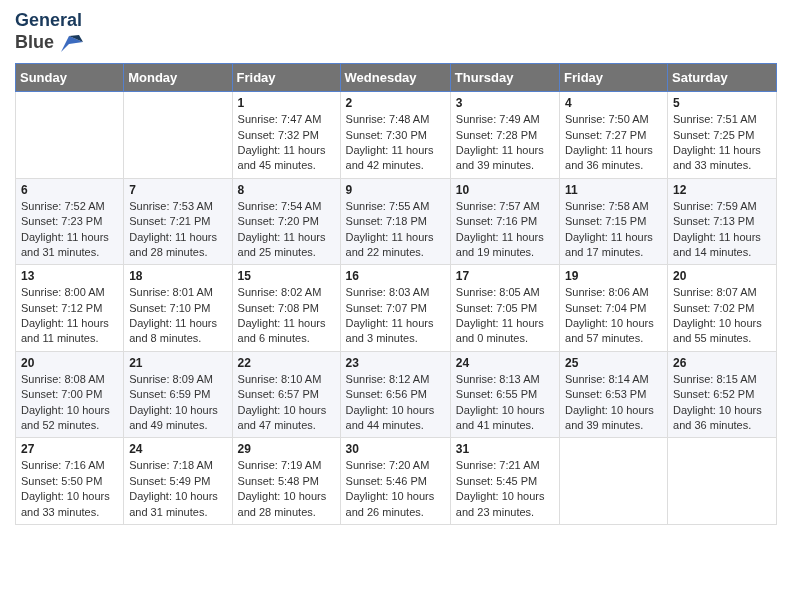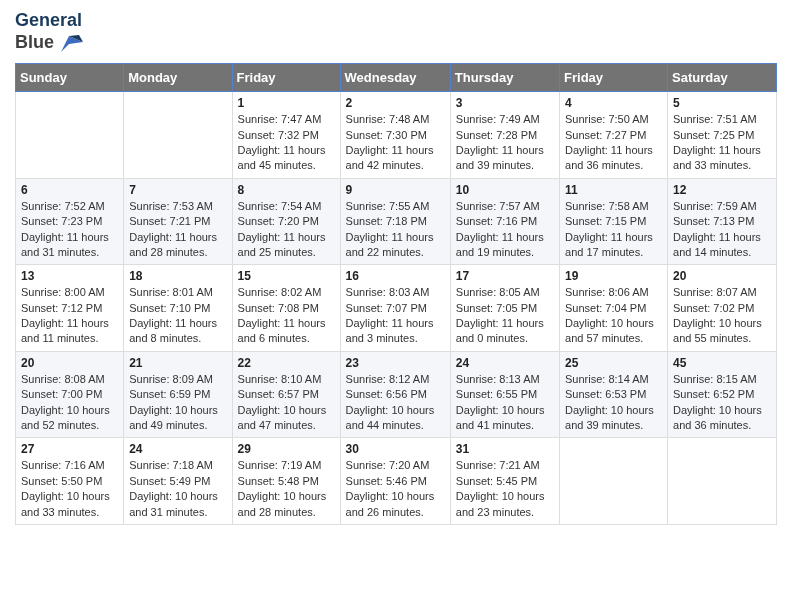--- a/index.html
+++ b/index.html
@@ -219,21 +219,21 @@
           </td>
           <td>
             <span class="day-number">24</span>
             <div class="day-info">Sunrise: 8:13 AM<br>Sunset: 6:55 PM<br>Daylight: 10 hours and 41 minutes.</div>
           </td>
           <td>
             <span class="day-number">25</span>
             <div class="day-info">Sunrise: 8:14 AM<br>Sunset: 6:53 PM<br>Daylight: 10 hours and 39 minutes.</div>
           </td>
           <td>
-            <span class="day-number">45</span>
+            <span class="day-number">26</span>
             <div class="day-info">Sunrise: 8:15 AM<br>Sunset: 6:52 PM<br>Daylight: 10 hours and 36 minutes.</div>
           </td>
         </tr>
         <tr>
           <td>
             <span class="day-number">27</span>
             <div class="day-info">Sunrise: 7:16 AM<br>Sunset: 5:50 PM<br>Daylight: 10 hours and 33 minutes.</div>
           </td>
           <td>
             <span class="day-number">24</span>

